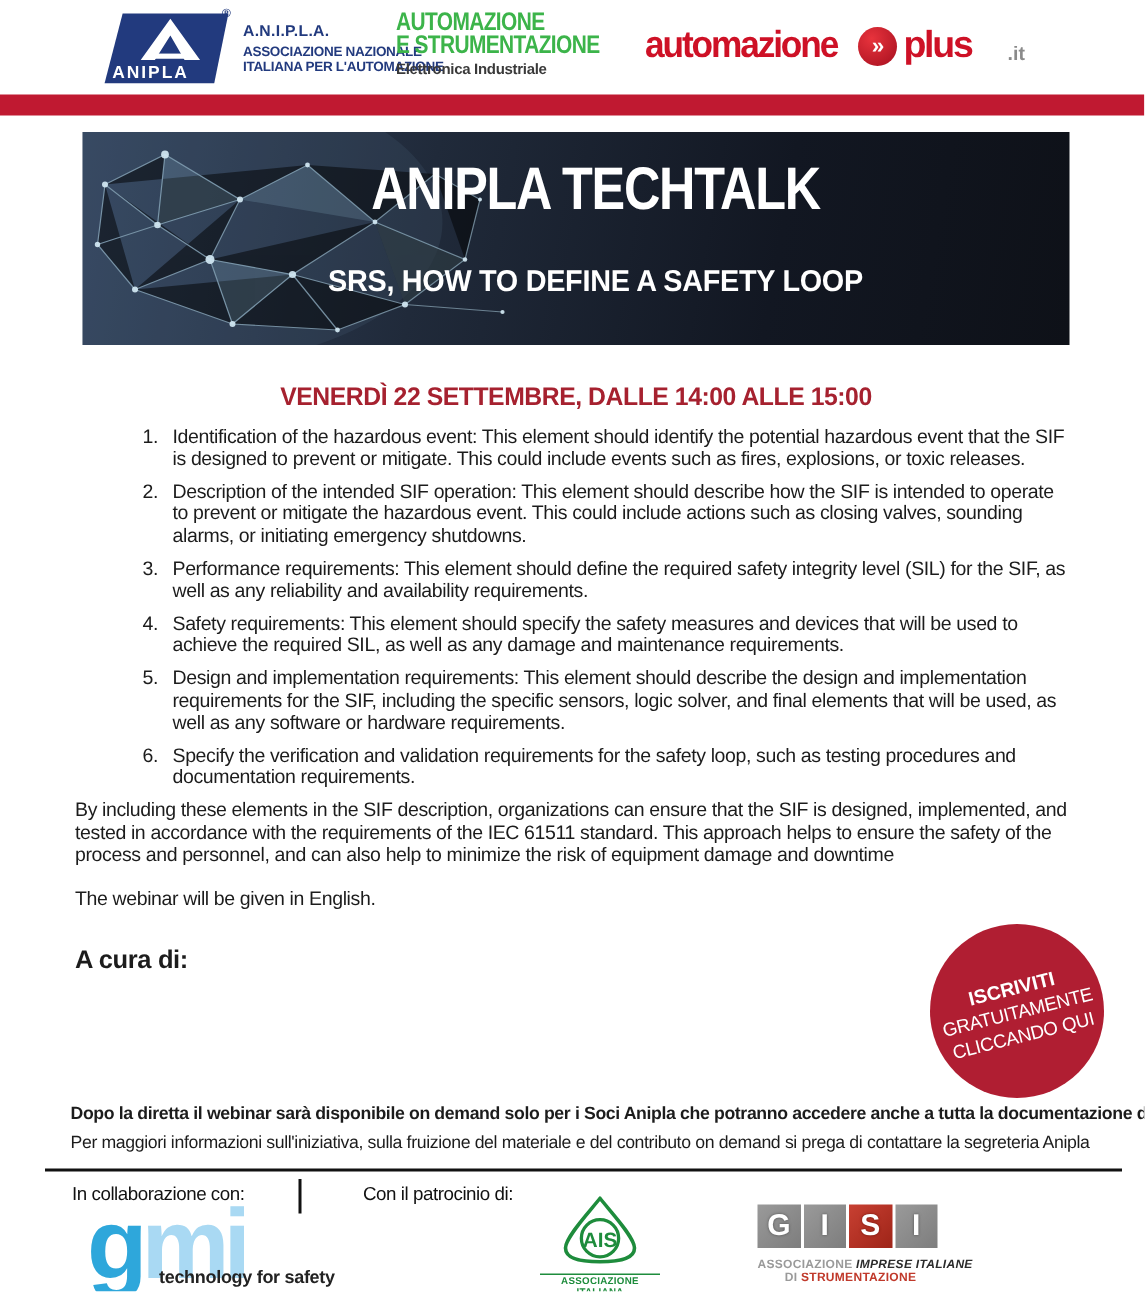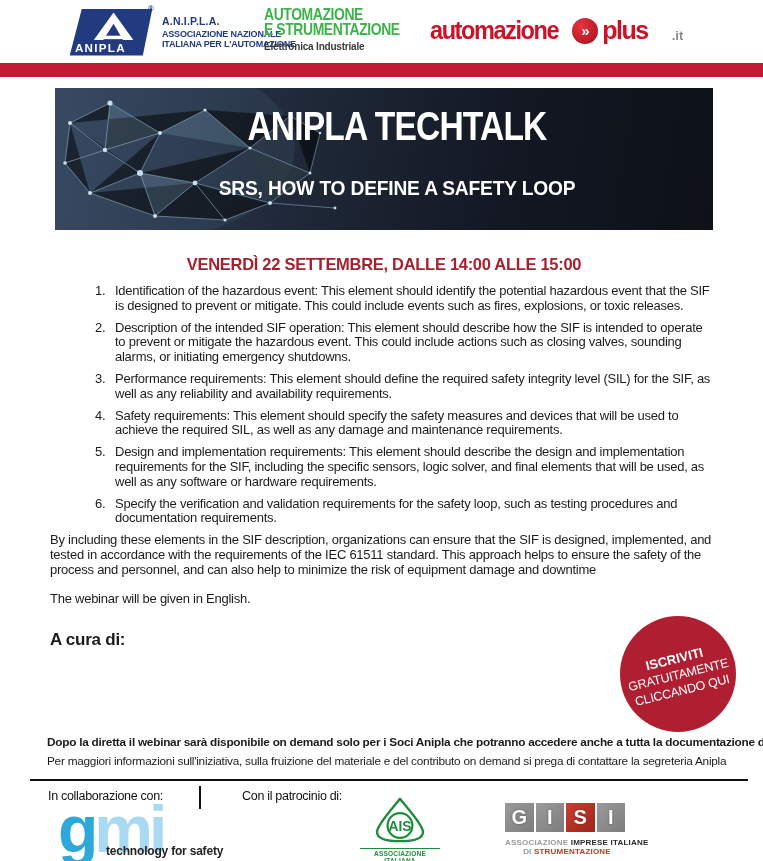--- a/index.html
+++ b/index.html
@@ -72,21 +72,21 @@
 
   .ais-logo { position:absolute; left:360px; top:797px; width:80px; text-align:center; }
   .ais-caption { margin-top:1px; border-top:1px solid #1E8C3C; border-bottom:1px solid #1E8C3C; padding:1px 0; color:#1E8C3C; font-size:6.5px; font-weight:bold; line-height:7px; letter-spacing:.2px; }
 
   .gisi-logo { position:absolute; left:505px; top:803px; width:124px; }
   .gisi-squares { display:flex; gap:2px; }
   .gisi-sq { width:28.5px; height:28.5px; background:linear-gradient(135deg,#9a9a9a,#7d7d7d); color:#fff; font-size:20px; font-weight:bold; display:flex; align-items:center; justify-content:center; text-shadow:0 0 2px #4e4e4e; }
   .gisi-sq.red { background:linear-gradient(135deg,#c84032,#9e2418); text-shadow:0 0 2px #6e140c; }
   .gisi-caption { margin-top:6px; text-align:center; font-size:8px; font-weight:bold; line-height:9px; letter-spacing:.2px; white-space:nowrap; }
   .g-gray { color:#9a9a9a; }
-  .g-dark { color:#2b2b2b; }
+  .g-dark { color:#2b2b2b;font-style:italic; }
   .g-red { color:#C0392B; }
 </style>
 </head>
 <body>
 
 <div class="page">
 
   <div class="header">
     <svg class="anipla-logo" viewBox="0 0 100 60">
       <polygon points="16,1 98,1 87,55 2,55" fill="#223A7E"></polygon>

